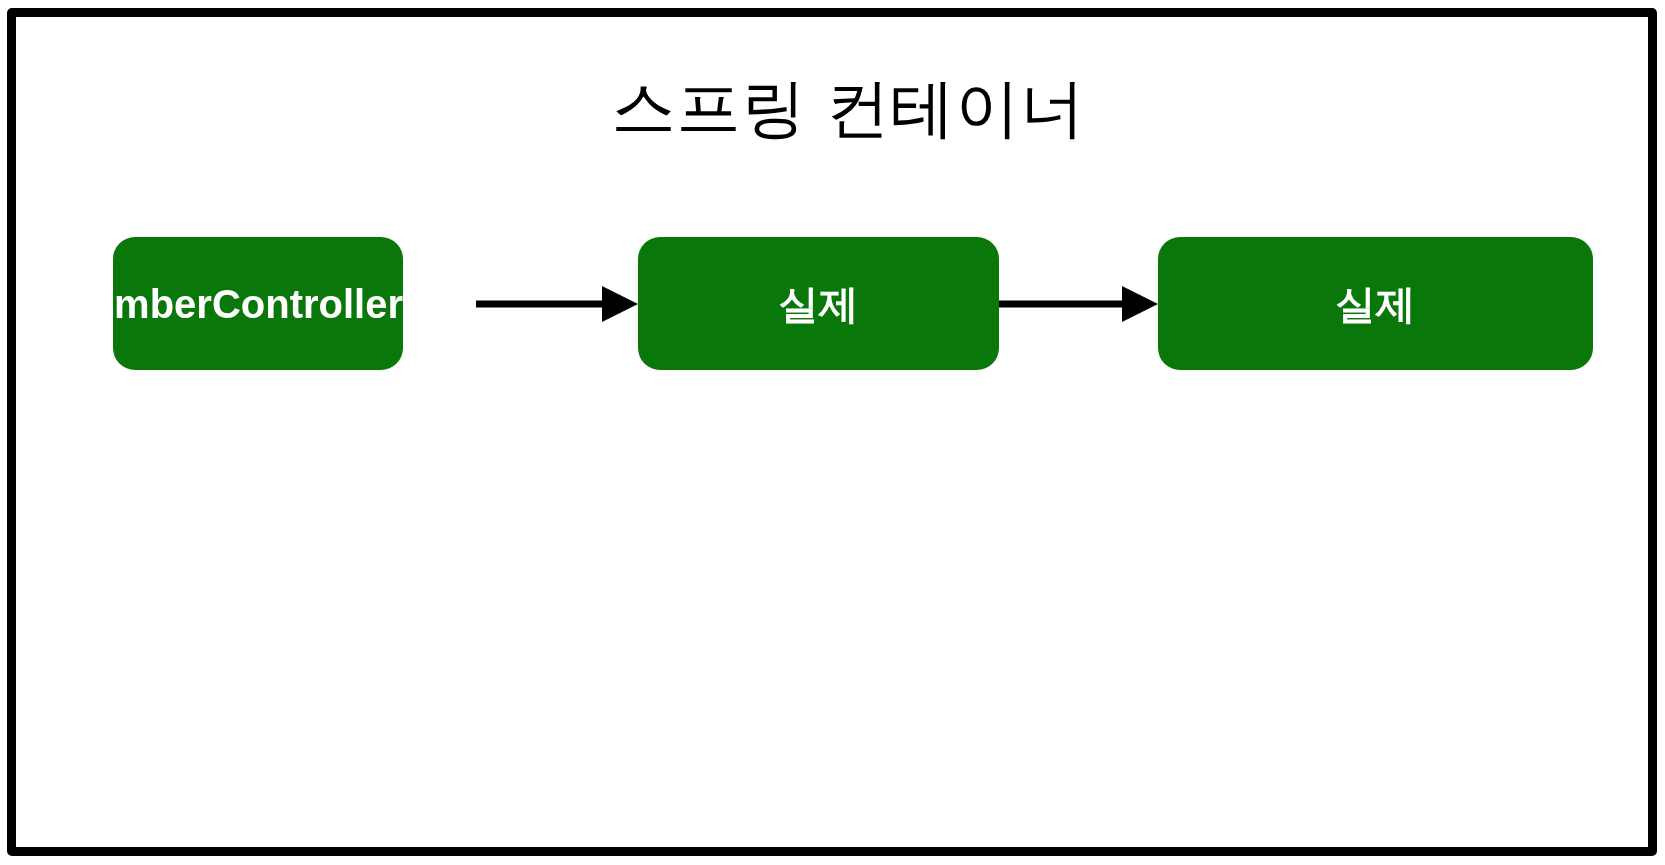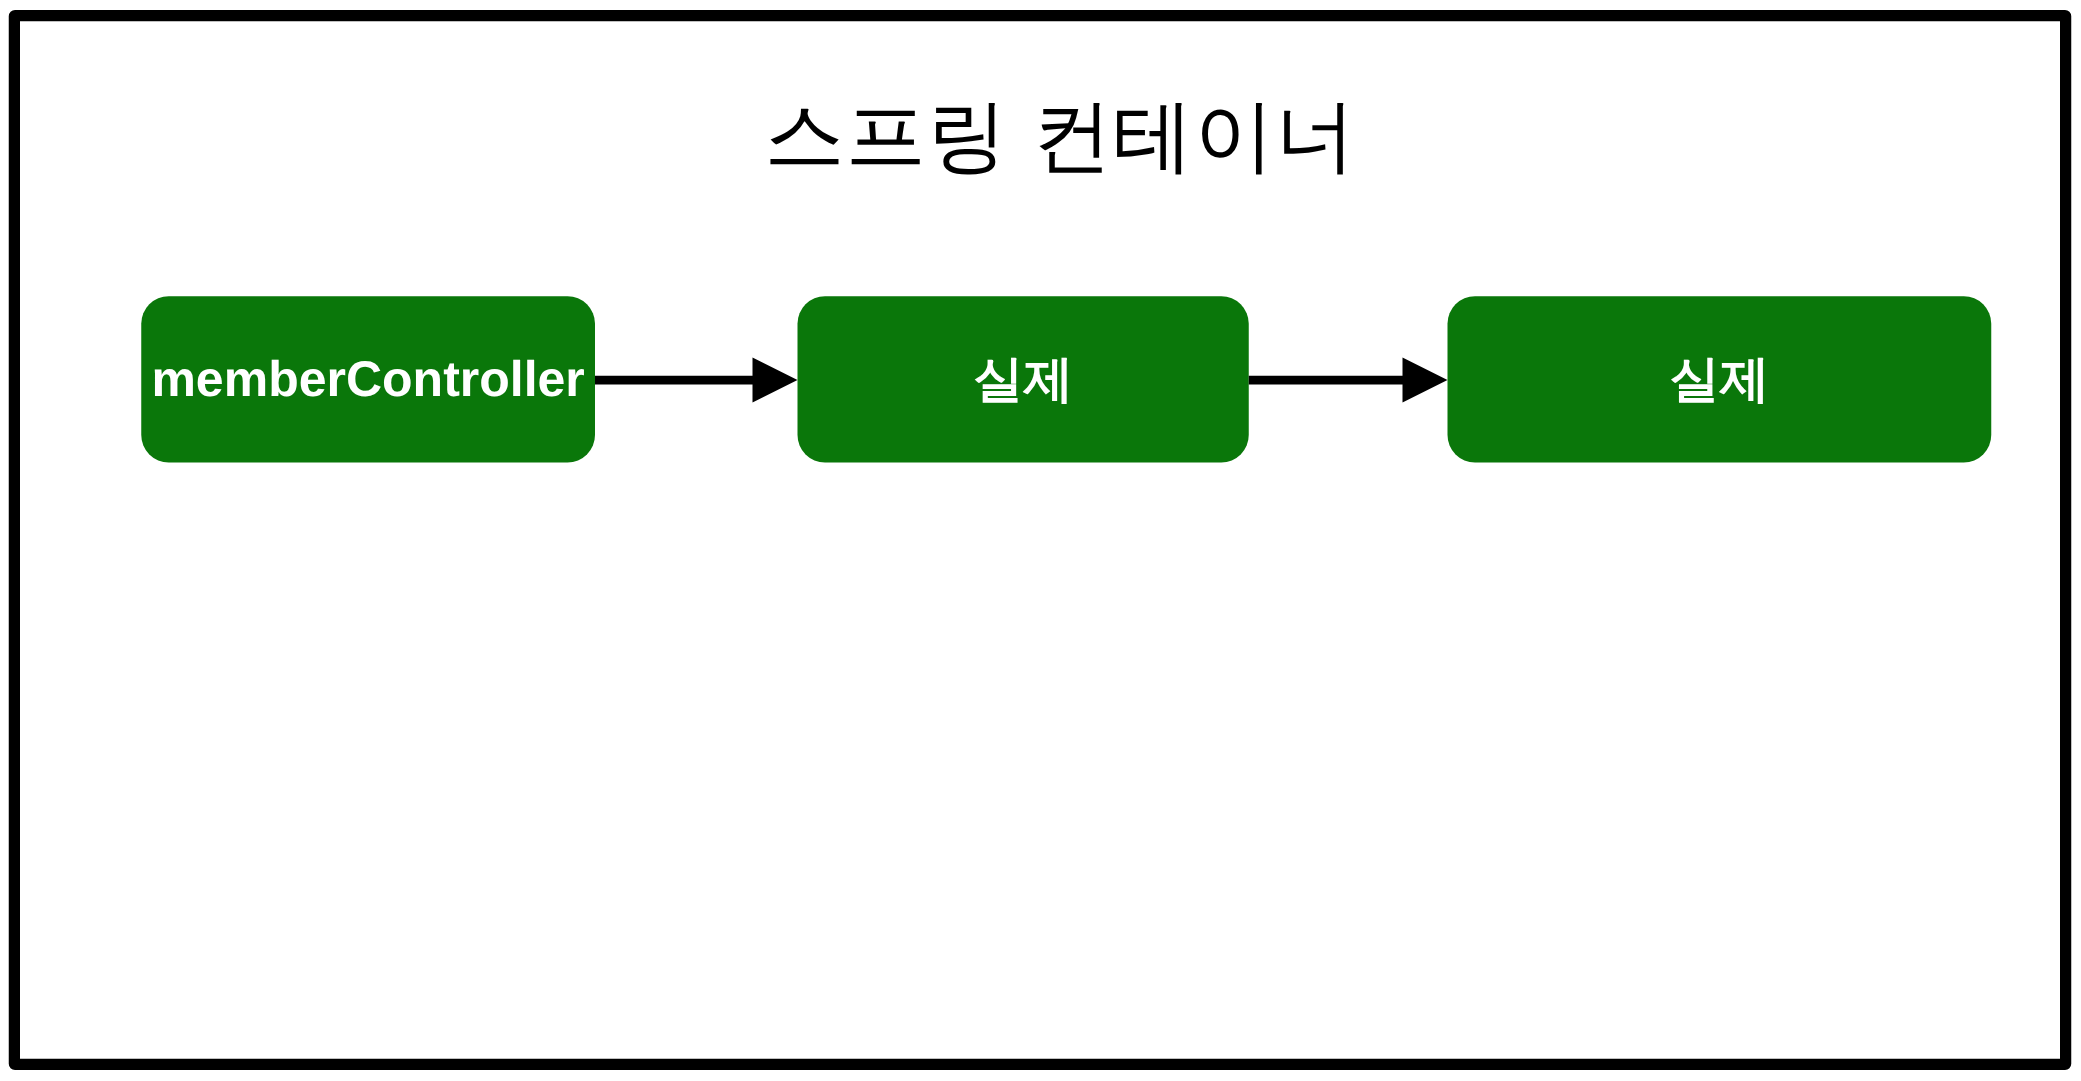--- a/index.html
+++ b/index.html
@@ -53,21 +53,21 @@
     color: var(--node-text);
     font-weight: bold;
     font-size: 40px;
     line-height: 50px;
     display: flex;
     flex-direction: column;
     align-items: center;
     justify-content: center;
     text-align: center;
   }
-  .node-controller { left: 97px;  top: 220px; width: 363px; height: 133px; }
+  .node-controller { left: 97px;  top: 220px; width: 290px; height: 133px; align-items: flex-end; }
   .node-service    { left: 622px; top: 220px; width: 361px; height: 133px; }
   .node-repository { left: 1142px; top: 220px; width: 435px; height: 133px; }
   .arrow-svg { position: absolute; top: 265px; height: 44px; }
   .arrow-1 { left: 458px;  width: 166px; }
   .arrow-2 { left: 981px;  width: 163px; }
   .arrow-line { stroke: var(--arrow); stroke-width: 7; }
   .arrow-head { fill: var(--arrow); }
 </style>
 </head>
 <body>

